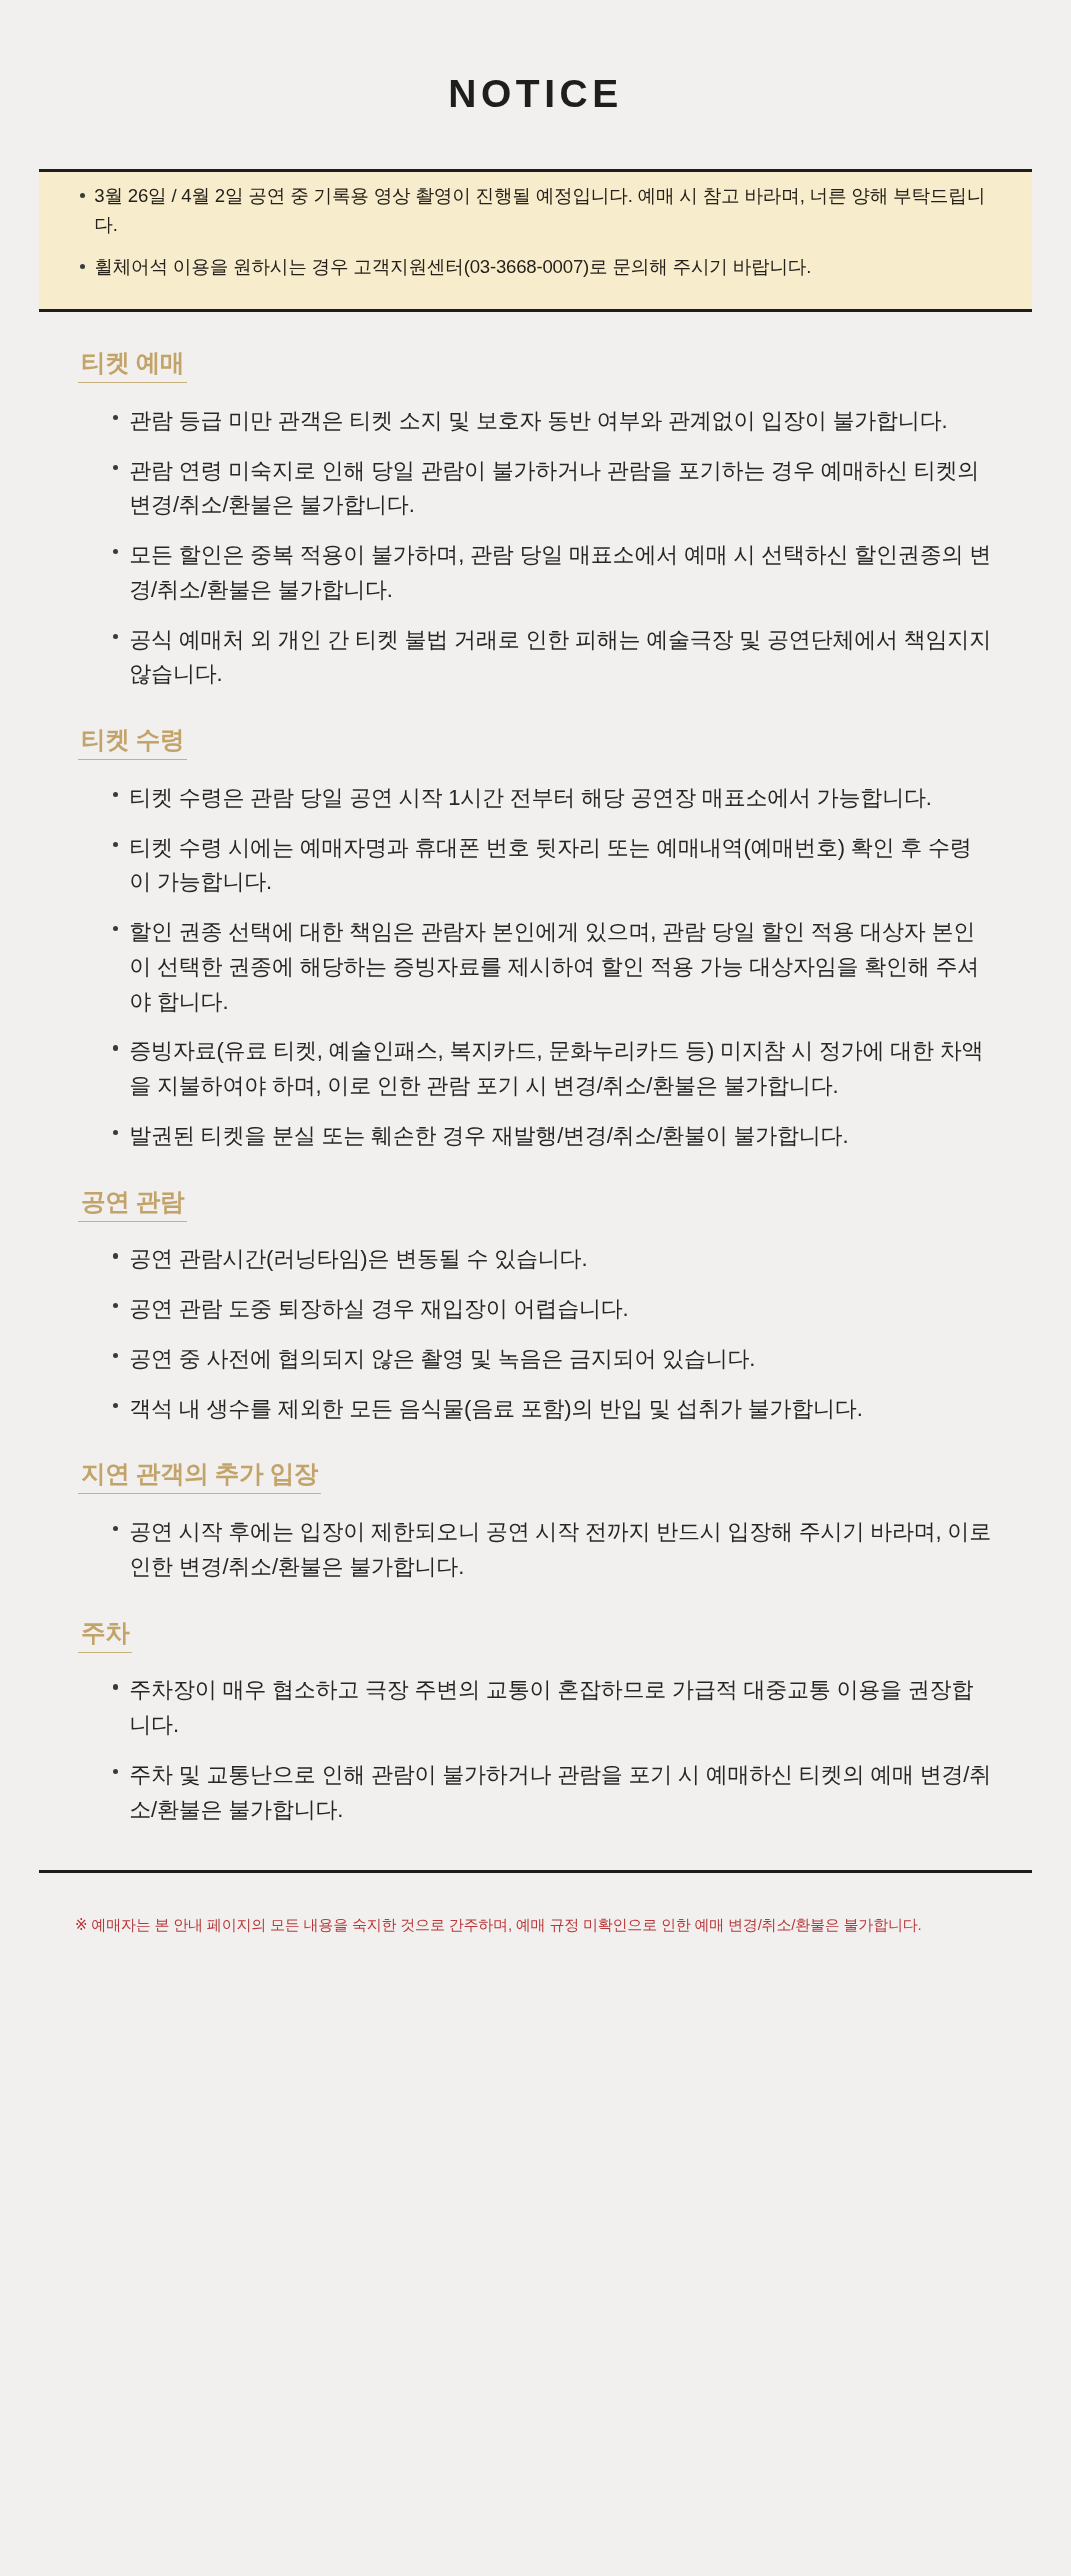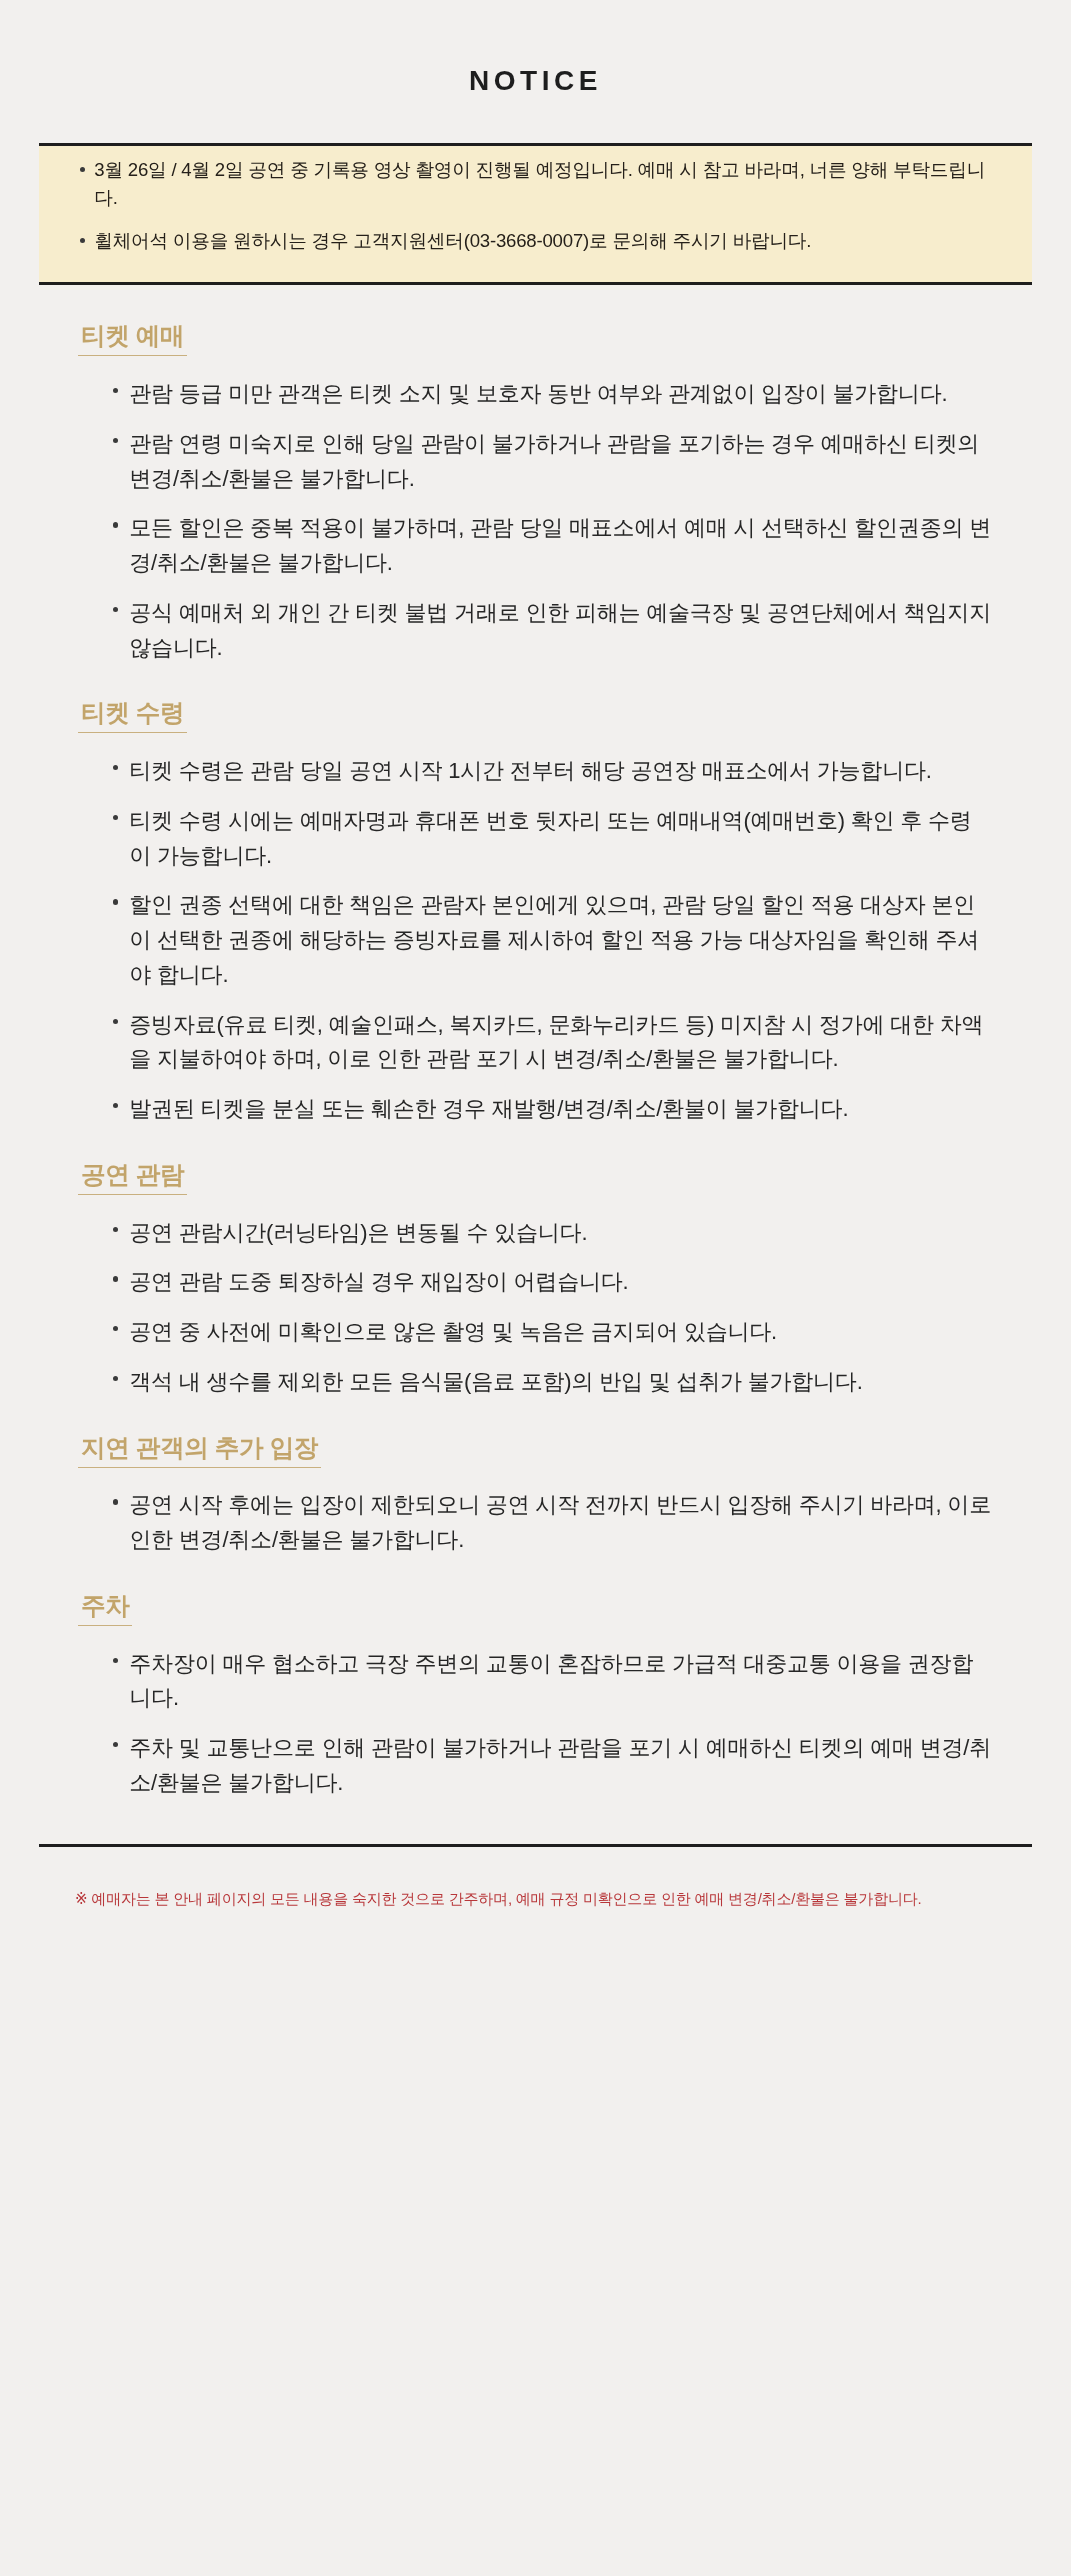--- a/index.html
+++ b/index.html
@@ -19,21 +19,21 @@
     min-height: 2576px;
     box-sizing: border-box;
     padding: 0 0 45px 0;
     background: #f2f0ee;
     position: relative;
   }
 
   
   .notice-title {
     text-align: center;
-    font-size: 28px;
+    font-size: 39px;
     font-weight: bold;
     letter-spacing: 4.5px;
     color: #1e1e1e;
     padding: 46px 0 27px 0;
   }
 
   
   .highlight-box {
     margin: 0 39px;
     background: #f7edcd;
@@ -161,21 +161,21 @@
         <li>증빙자료(유료 티켓, 예술인패스, 복지카드, 문화누리카드 등) 미지참 시 정가에 대한 차액을 지불하여야 하며, 이로 인한 관람 포기 시 변경/취소/환불은 불가합니다.</li>
         <li>발권된 티켓을 분실 또는 훼손한 경우 재발행/변경/취소/환불이 불가합니다.</li>
       </ul>
     </section>
 
     <section class="section">
       <h2 class="section-heading">공연 관람</h2>
       <ul>
         <li>공연 관람시간(러닝타임)은 변동될 수 있습니다.</li>
         <li>공연 관람 도중 퇴장하실 경우 재입장이 어렵습니다.</li>
-        <li>공연 중 사전에 미확인으로 않은 촬영 및 녹음은 금지되어 있습니다.</li>
+        <li>공연 중 사전에 협의되지 않은 촬영 및 녹음은 금지되어 있습니다.</li>
         <li>객석 내 생수를 제외한 모든 음식물(음료 포함)의 반입 및 섭취가 불가합니다.</li>
       </ul>
     </section>
 
     <section class="section">
       <h2 class="section-heading">지연 관객의 추가 입장</h2>
       <ul>
         <li>공연 시작 후에는 입장이 제한되오니 공연 시작 전까지 반드시 입장해 주시기 바라며, 이로 인한 변경/취소/환불은 불가합니다.</li>
       </ul>
     </section>

